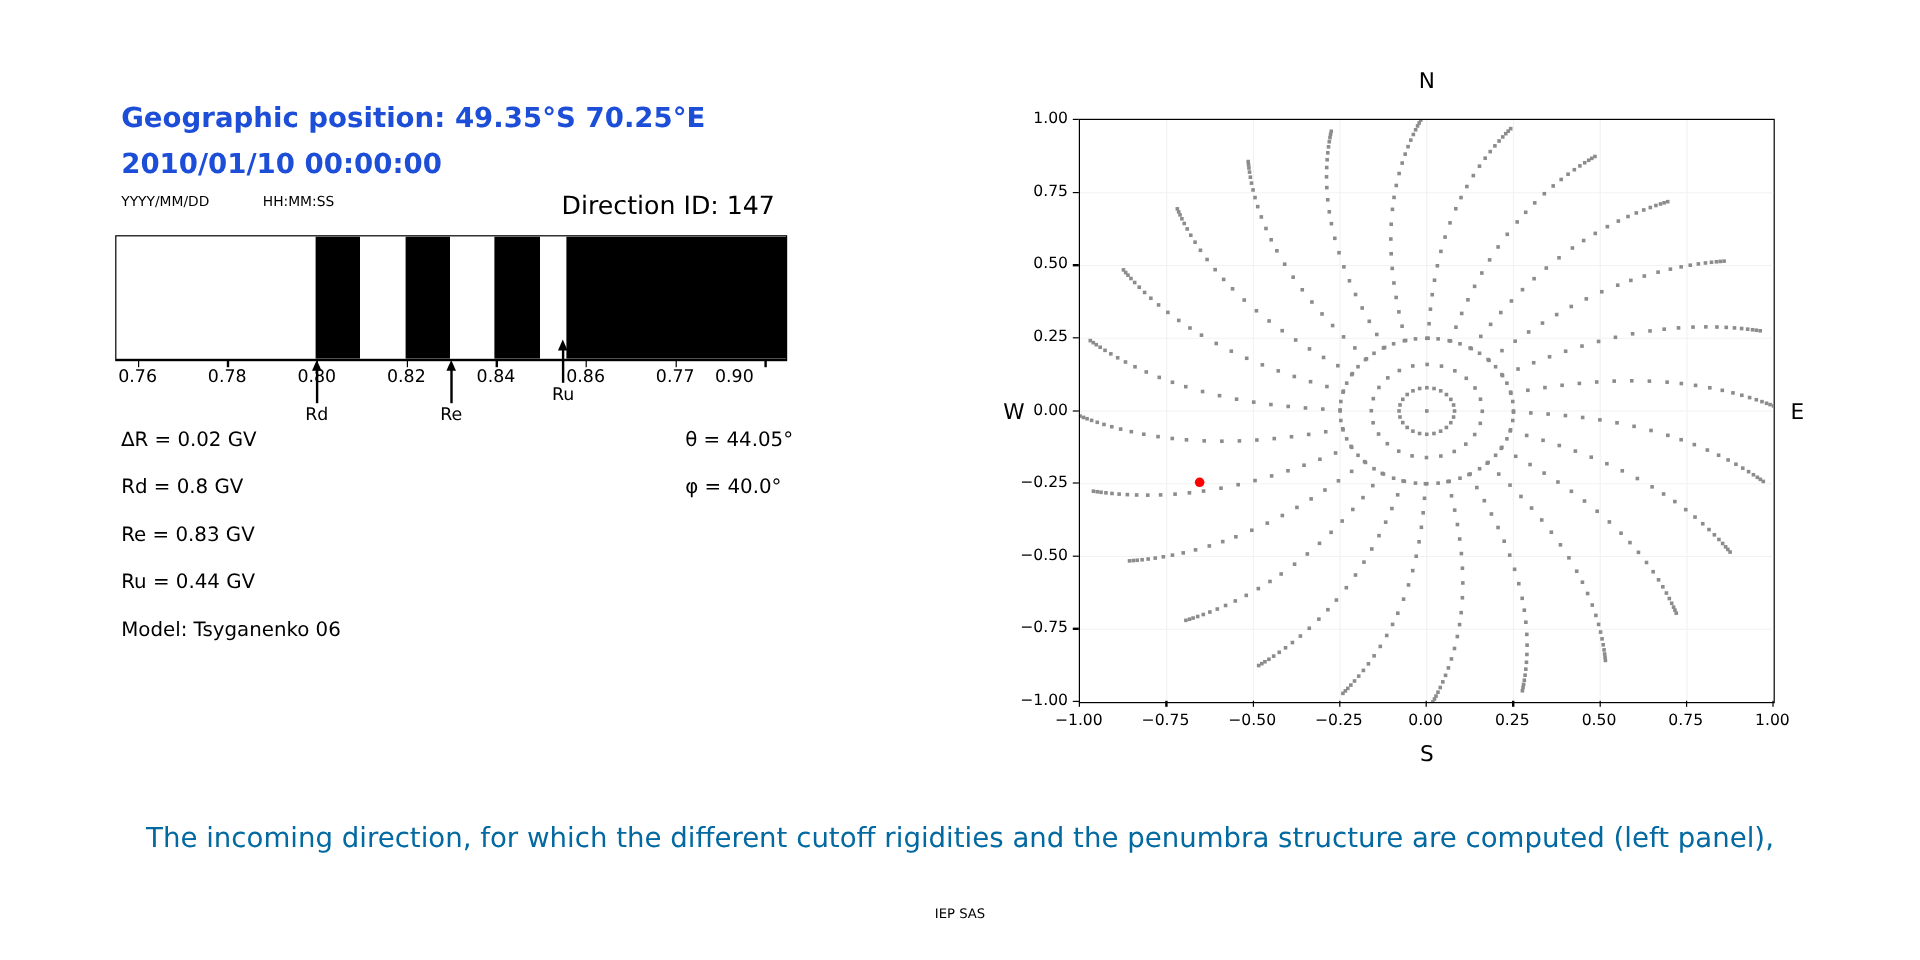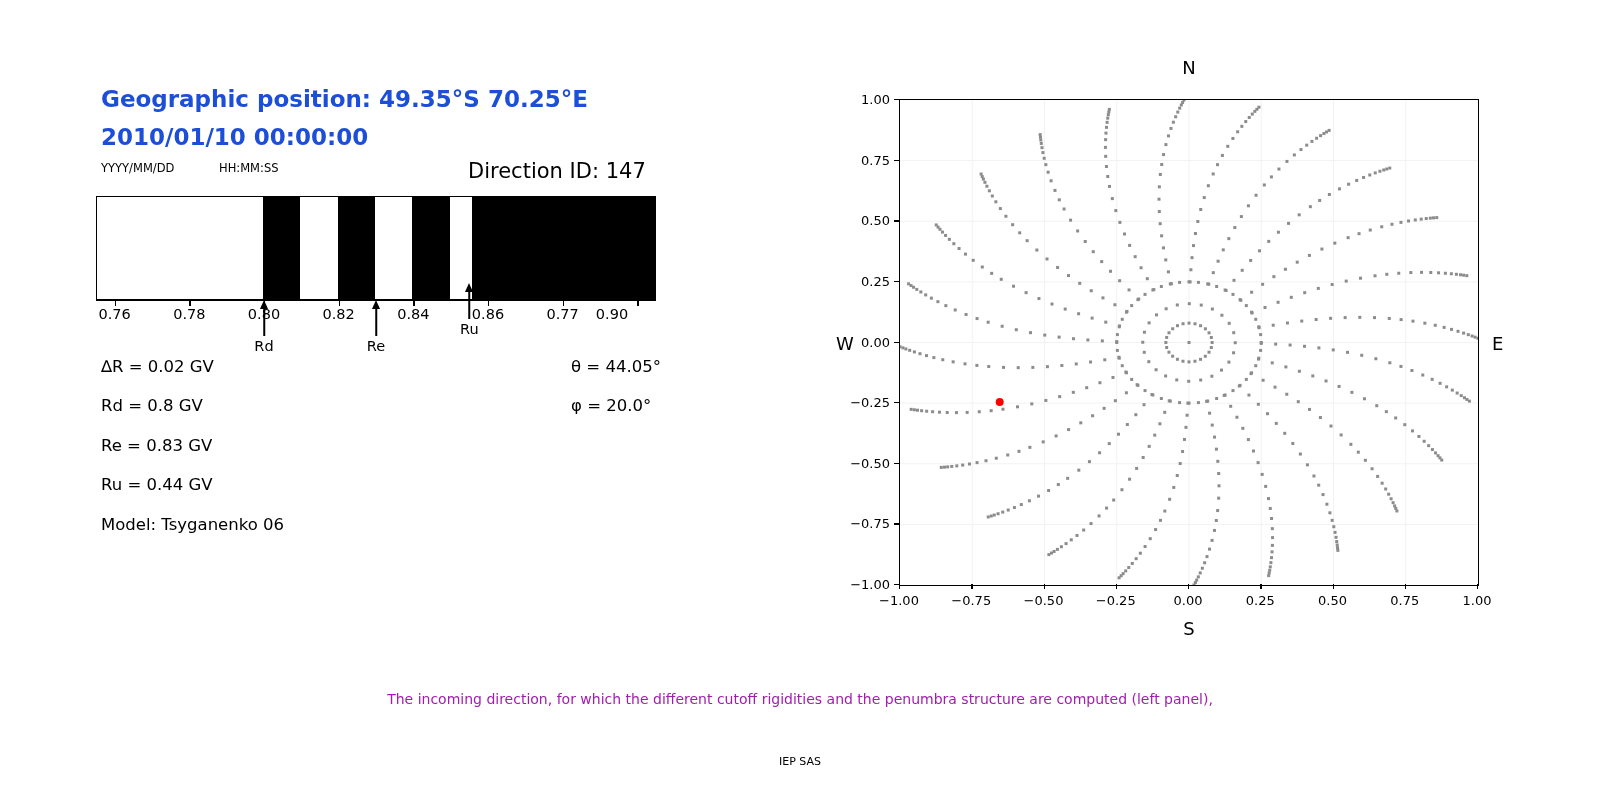--- a/index.html
+++ b/index.html
@@ -181,23 +181,23 @@
   .ax-tick-x { width: 1.3px; height: 5px; }
 
   
   #caption {
     position: absolute;
     left: 0; top: 683px;
     width: 1600px;
     text-align: center;
   }
   #caption .cap-line {
-    font-size: 14px;
+    font-size: 23px;
     line-height: 32px;
-    color: #a21caf;
+    color: #0369a1;
   }
   #footer {
     position: absolute;
     left: 0; top: 755px;
     width: 1600px;
     text-align: center;
     font-size: 11px;
     color: #000;
   }
 </style>
@@ -267,21 +267,21 @@
 
   <div id="params-left">
       <div class="param param-left" style="top: 357px;">∆R = 0.02 GV</div>
       <div class="param param-left" style="top: 396.4px;">Rd = 0.8 GV</div>
       <div class="param param-left" style="top: 435.8px;">Re = 0.83 GV</div>
       <div class="param param-left" style="top: 475.2px;">Ru = 0.44 GV</div>
       <div class="param param-left" style="top: 514.6px;">Model: Tsyganenko 06</div>
     </div>
   <div id="params-right">
       <div class="param param-right" style="top: 357px;">θ = 44.05°</div>
-      <div class="param param-right" style="top: 396.4px;">φ = 20.0°</div>
+      <div class="param param-right" style="top: 396.4px;">φ = 40.0°</div>
     </div>
 </div>
 
 <div id="right-panel">
 
   <div class="compass" id="compass-n">N</div>
   <div class="compass" id="compass-s">S</div>
   <div class="compass" id="compass-w">W</div>
   <div class="compass" id="compass-e">E</div>
 

